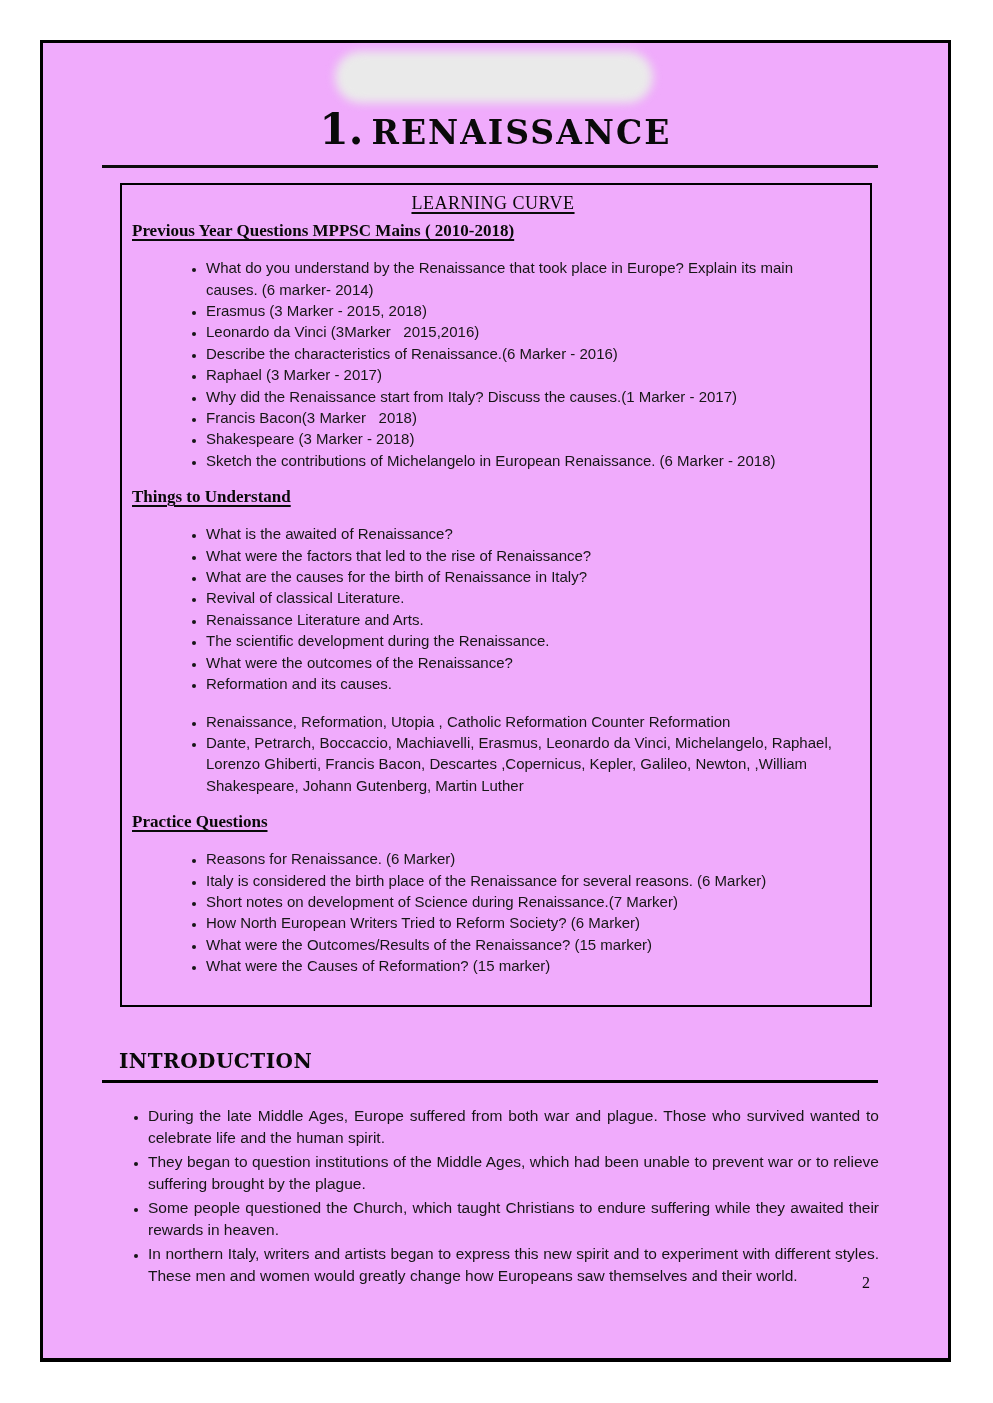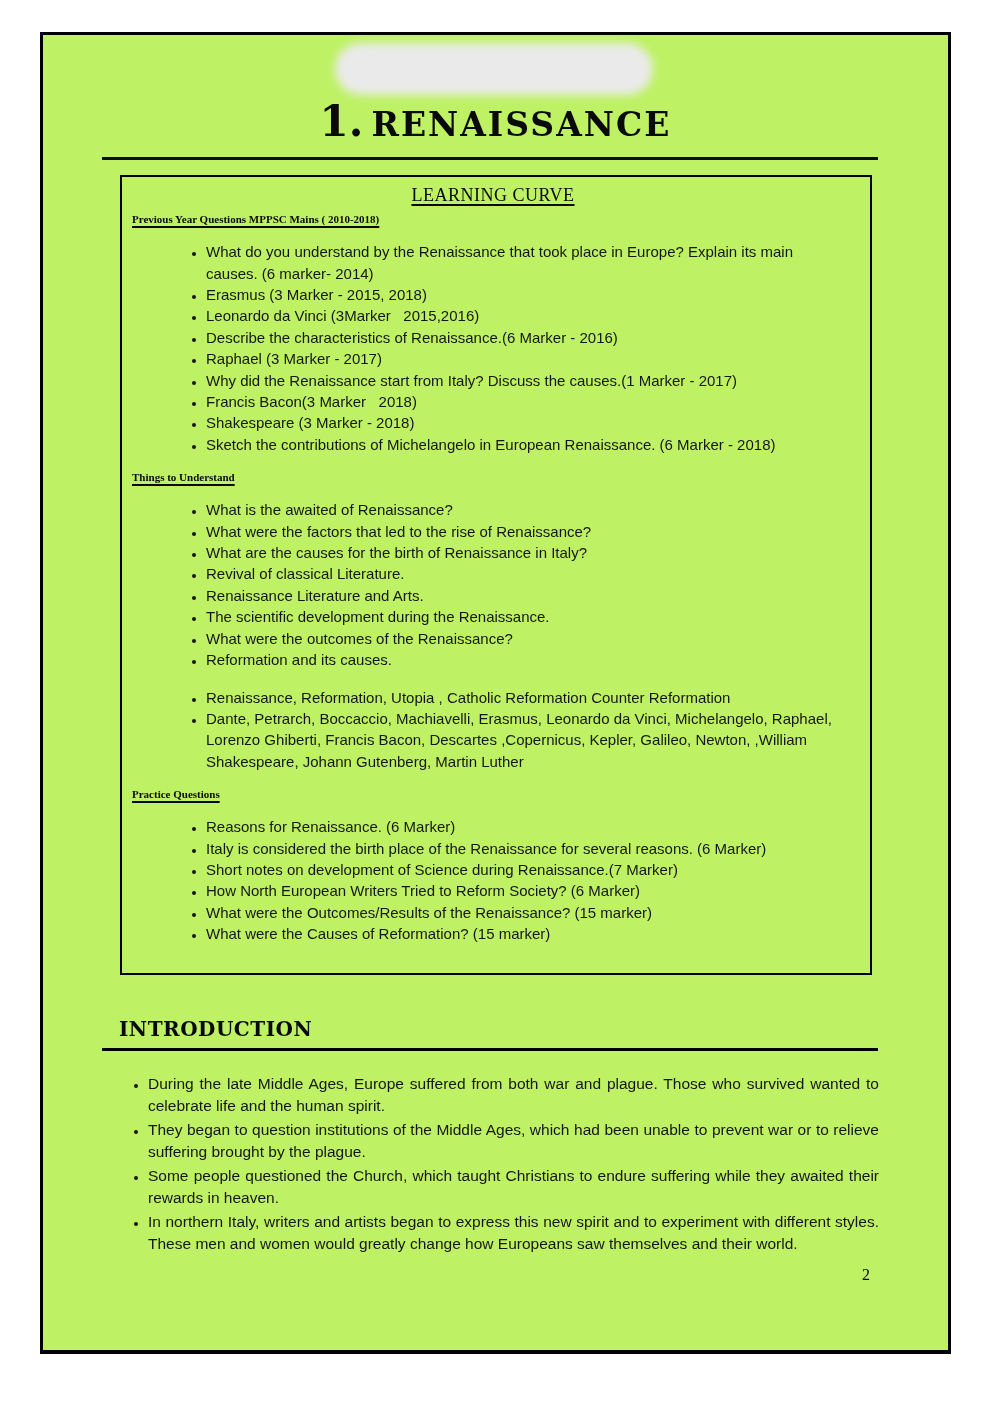--- a/index.html
+++ b/index.html
@@ -11,25 +11,25 @@
     color: #141414;
     overflow: hidden;
   }
   .page {
     position: relative;
     width: 993px; height: 1403px;
     background: #fff;
   }
   .frame {
     position: absolute;
-    left: 40px; top: 32px;
+    left: 40px; top: 40px;
     width: 911px; height: 1322px;
     border: 3px solid #000;
     border-bottom-width: 4px;
-    background: #bef264;
+    background: #f0abfc;
   }
   .watermark {
     position: absolute;
     left: 292px; top: 8px;
     width: 318px; height: 52px;
     background: #eaeaea;
     border-radius: 26px;
     filter: blur(5px);
   }
   .doc-title {
@@ -65,21 +65,21 @@
     font-size: 18px;
     letter-spacing: 0.5px;
     text-decoration: underline;
     text-decoration-thickness: 2px;
     text-underline-offset: 3px;
     color: #0a0a0a;
   }
   .sec-h {
     font-family: "Liberation Serif", serif;
     font-weight: bold;
-    font-size: 11px;
+    font-size: 17px;
     text-decoration: underline;
     text-decoration-thickness: 2px;
     text-underline-offset: 3px;
     margin: 15px 0 5px 0;
     color: #0a0a0a;
   }
   .sec-h.first { margin-top: 7px; }
   ul.box-list {
     margin: 16px; padding: 0 0 0 58px;
     list-style: disc;

